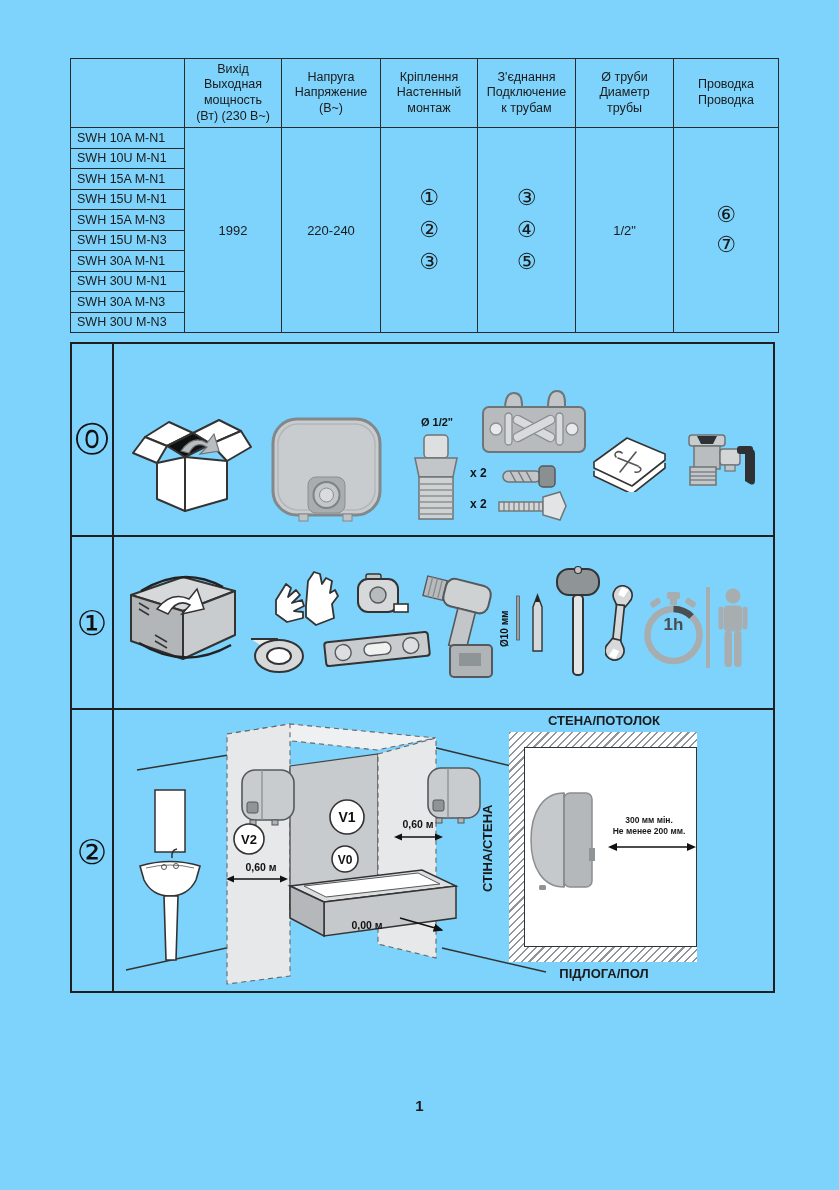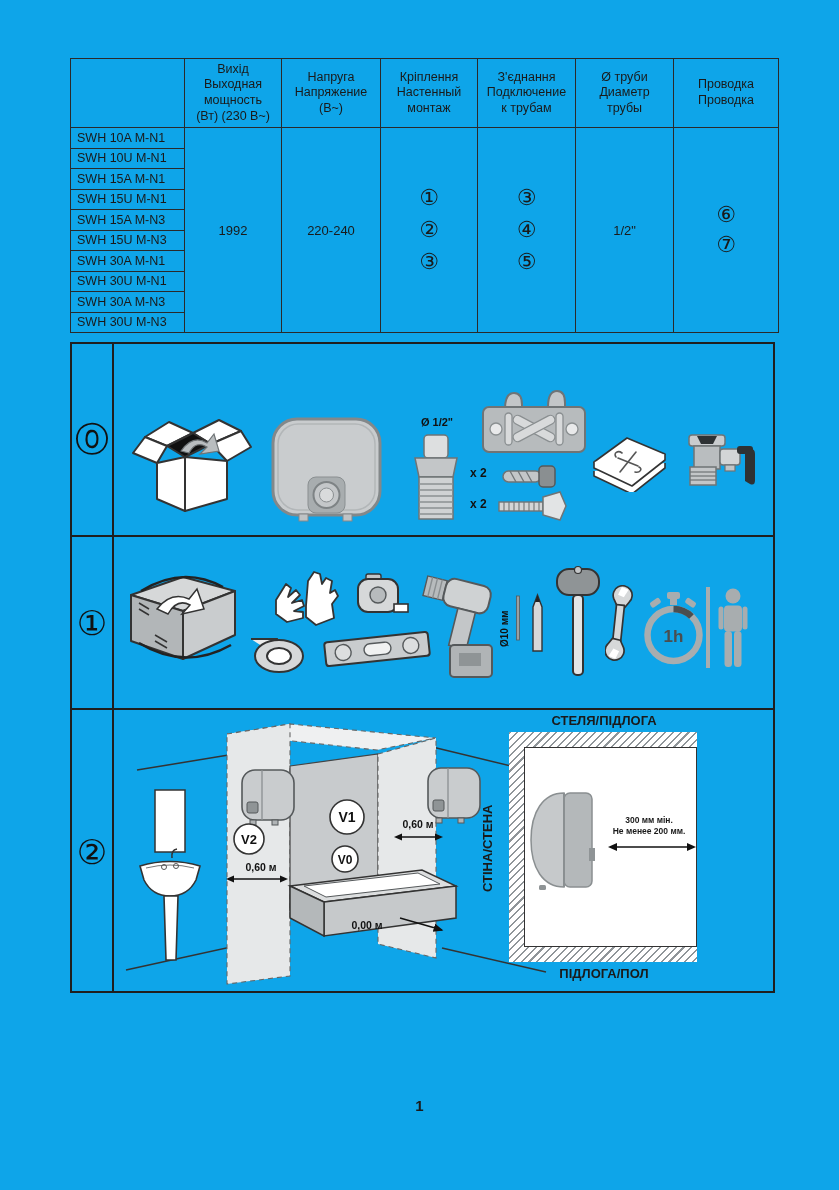--- a/index.html
+++ b/index.html
@@ -1,16 +1,16 @@
 <!DOCTYPE html>
 <html><head>
 <meta charset="utf-8">
 <style>
   html,body{margin:0;padding:0;background:#ffffff;}
-  .page{position:relative;width:839px;height:1190px;background:#0ea5e9;overflow:hidden;
+  .page{position:relative;width:839px;height:1190px;background:#7dd3fc;overflow:hidden;
         font-family:"Liberation Sans","DejaVu Sans",sans-serif;color:#1a1a1a;}
   .pre{white-space:pre-line;}
 
   
   table.spec{position:absolute;left:70px;top:58px;width:708px;border-collapse:collapse;table-layout:fixed;}
   table.spec th,table.spec td{border:1.2px solid #2a2a2a;}
   table.spec th{height:64px;font-size:12.5px;font-weight:normal;line-height:1.25;
                 text-align:center;vertical-align:middle;padding:2px 1px;}
   td.model{height:19.5px;font-size:12.5px;font-weight:normal;padding:0 0 0 6px;vertical-align:middle;}
   td.val{text-align:center;vertical-align:middle;font-size:13px;}
@@ -338,21 +338,21 @@
         </svg>
 
         <svg class="abs" style="left:528px;top:53px" width="62" height="76" viewBox="0 0 62 76">
           <rect x="25" y="2" width="13" height="7" rx="2" fill="#a8adaf"></rect>
           <rect x="28" y="9" width="7" height="6" fill="#a8adaf"></rect>
           <rect x="8" y="10" width="11" height="6" rx="2" fill="#a8adaf" transform="rotate(-35 13 13)"></rect>
           <rect x="43" y="10" width="11" height="6" rx="2" fill="#a8adaf" transform="rotate(35 49 13)"></rect>
           <circle cx="31.5" cy="45" r="26" fill="none" stroke="#a8adaf" stroke-width="6.5"></circle>
           <path d="M31.5,19 a26,26 0 0 1 18,7.5" fill="none" stroke="#4a4e50" stroke-width="6.5"></path>
         </svg>
-        <div class="abs watch-text" style="left:541px;top:90px;width:37px">1h</div>
+        <div class="abs watch-text" style="left:541px;top:78px;width:37px">1h</div>
 
         <div class="abs divider-bar" style="left:592px;top:50px;width:4px;height:81px"></div>
 
         <svg class="abs" style="left:602px;top:51px" width="34" height="80" viewBox="0 0 34 80">
           <g fill="#a8adaf">
             <circle cx="17" cy="8" r="7.5"></circle>
             <rect x="8" y="17.5" width="18" height="26" rx="4"></rect>
             <rect x="2.5" y="18.5" width="5" height="23" rx="2.5"></rect>
             <rect x="26.5" y="18.5" width="5" height="23" rx="2.5"></rect>
             <rect x="8.5" y="43" width="7.5" height="36" rx="3.5"></rect>
@@ -424,21 +424,21 @@
           <polygon points="104,161 112,157.5 112,164.5" fill="#111"></polygon>
           <polygon points="166,161 158,157.5 158,164.5" fill="#111"></polygon>
           <text x="296" y="110" text-anchor="middle" font-size="10.5" font-weight="bold" fill="#111">0,60 м</text>
           <line x1="276" y1="119" x2="317" y2="119" stroke="#111" stroke-width="1.4"></line>
           <polygon points="272,119 280,115.5 280,122.5" fill="#111"></polygon>
           <polygon points="321,119 313,115.5 313,122.5" fill="#111"></polygon>
           <text x="245" y="211" text-anchor="middle" font-size="10.5" font-weight="bold" fill="#111">0,00 м</text>
           <line x1="278" y1="200" x2="320" y2="212" stroke="#111" stroke-width="1.4" marker-end="url(#ah)"></line>
         </svg>
 
-        <div class="abs clr-title" style="left:406px;top:3px;width:168px">СТЕЛЯ/ПІДЛОГА</div>
+        <div class="abs clr-title" style="left:406px;top:3px;width:168px">СТЕНА/ПОТОЛОК</div>
 
         <div class="clr-frame">
           <div class="clr-inner"></div>
         </div>
 
         <div class="clr-wall">СТІНА/СТЕНА</div>
 
         <svg class="abs" style="left:412px;top:80px" width="72" height="100" viewBox="0 0 72 100">
           <path d="M38,3 C17,3 5,22 5,50 C5,78 17,97 38,97 Z" fill="#c6c9cb" stroke="#8a8f91" stroke-width="1.5"></path>
           <rect x="38" y="3" width="28" height="94" rx="6" fill="#b4b8ba" stroke="#8a8f91" stroke-width="1.5"></rect>

